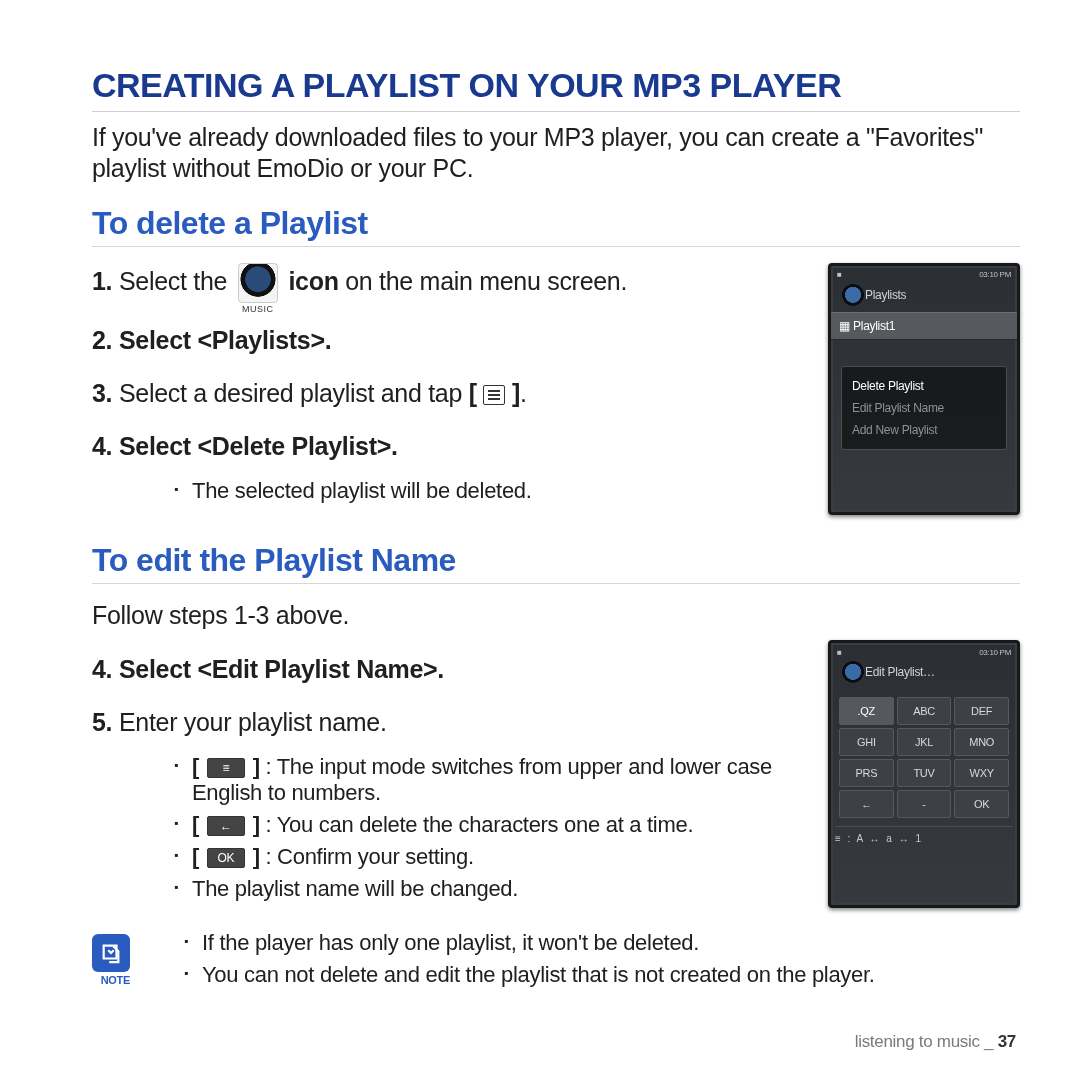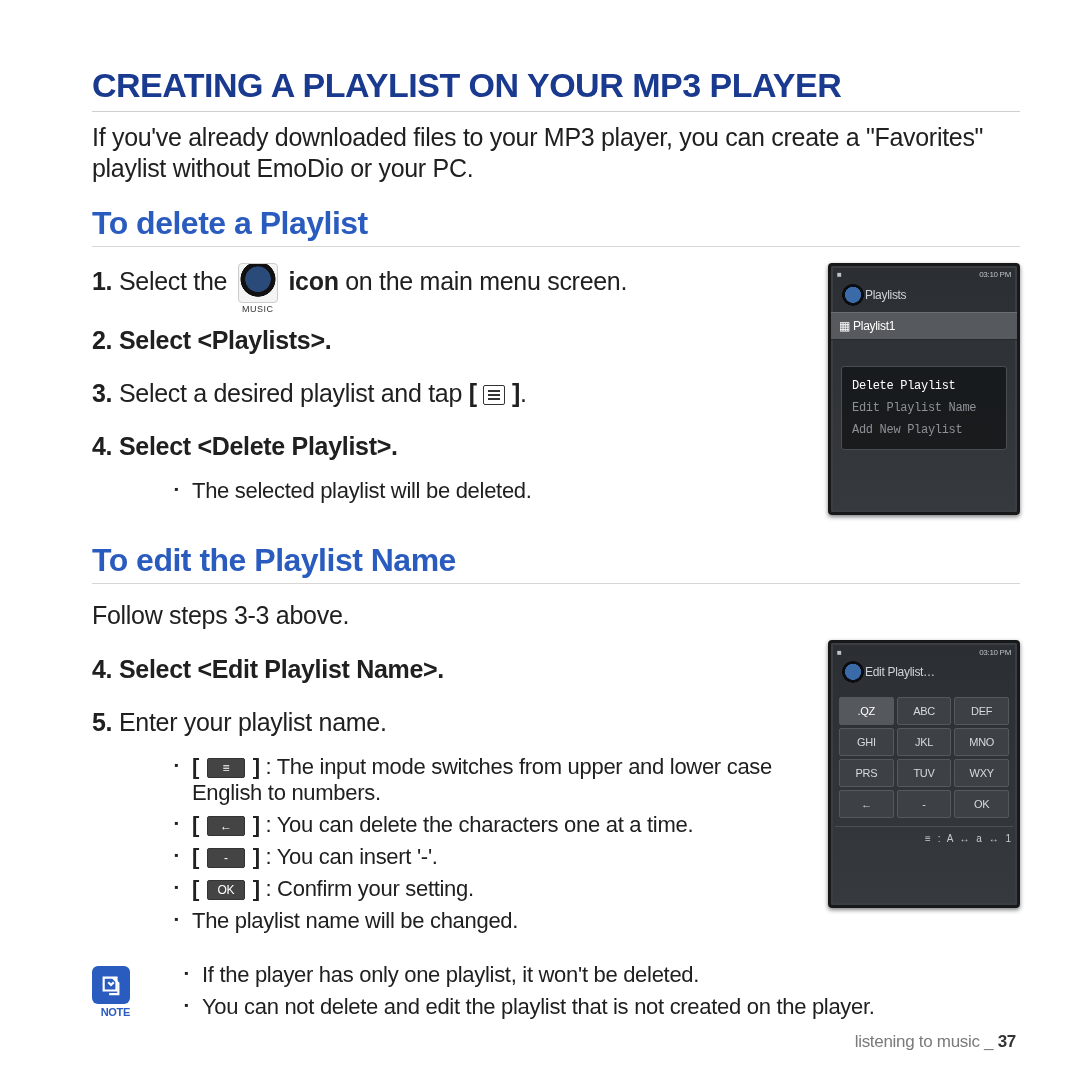--- a/index.html
+++ b/index.html
@@ -116,37 +116,36 @@
   .dev-hdr{display:flex;align-items:center;gap:0;padding:0 6px 4px}
   .dev-hdr span{font-size:12px}
   .dev-sel{
     background:#56595d;color:#fff;font-size:12px;
     padding:6px 8px;border-top:1px solid #6b6e72;border-bottom:1px solid #27292c;
   }
   .dev-pop{
     margin:26px 10px 0;background:rgba(22,24,27,.9);
     border:1px solid #4a4d51;border-radius:3px;
     padding:8px 10px;
-    font-family:Liberation Mono, monospace;
   }
   .dev-pop .opt{font-size:12px;padding:4px 0;color:#8d9196}
   .dev-pop .opt.on{color:#fff}
 
   
   .kb-body{padding:4px}
   .kb-grid{display:grid;grid-template-columns:repeat(3,1fr);gap:3px;padding:4px}
   .kb-key{
     background:#3d4044;border:1px solid #55585c;
     text-align:center;font-size:11px;color:#d6d9dd;
     padding:7px 0;border-radius:2px;
   }
   .kb-key.on{background:#55585d;color:#fff}
   .kb-mode{
     border-top:1px solid #4a4d51;margin-top:4px;
-    font-size:10px;color:#c8ccd0;text-align:right;padding:6px 0 2px;
+    font-size:10px;color:#c8ccd0;text-align:left;padding:6px 0 2px;
     letter-spacing:2px;
   }
 </style>
 </head>
 <body>
 
 <div class="page">
 
   <h1>CREATING A PLAYLIST ON YOUR MP3 PLAYER</h1>
   <hr class="hr">
@@ -196,33 +195,32 @@
         <div class="opt">Add New Playlist</div>
       </div>
     </div>
   </div>
 
   <h2>To edit the Playlist Name</h2>
   <hr class="h2hr">
 
   <div class="row">
     <div class="col">
-      <p class="step">Follow steps 3-3 above.</p>
+      <p class="step">Follow steps 1-3 above.</p>
       <p class="step">
         <span class="num">4.</span>
         <span class="bold">Select &lt;Edit Playlist Name&gt;.</span>
       </p>
       <p class="step">
         <span class="num">5.</span>
         <span>Enter your playlist name.</span>
       </p>
       <ul class="sub">
         <li><b>[ </b><span class="glyph dark">≡</span><b> ]</b><span> : The input mode switches from upper and lower case English to numbers.</span></li>
         <li><b>[ </b><span class="glyph dark">←</span><b> ]</b><span> : You can delete the characters one at a time.</span></li>
-        <li><b>[ </b><span class="glyph dark">-</span><b> ]</b><span> : You can insert '-'.</span></li>
         <li><b>[ </b><span class="glyph dark">OK</span><b> ]</b><span> : Confirm your setting.</span></li>
         <li>The playlist name will be changed.</li>
       </ul>
     </div>
 
     <div class="device" style="height:262px;margin-top:40px">
       <div class="dev-status">
           <span>■</span>
           <span>03:10 PM</span>
         </div>

